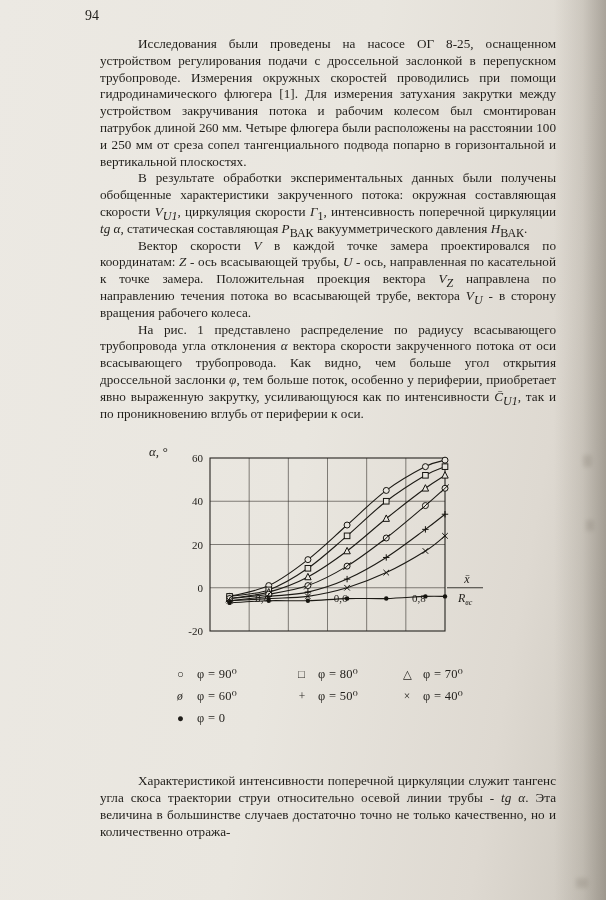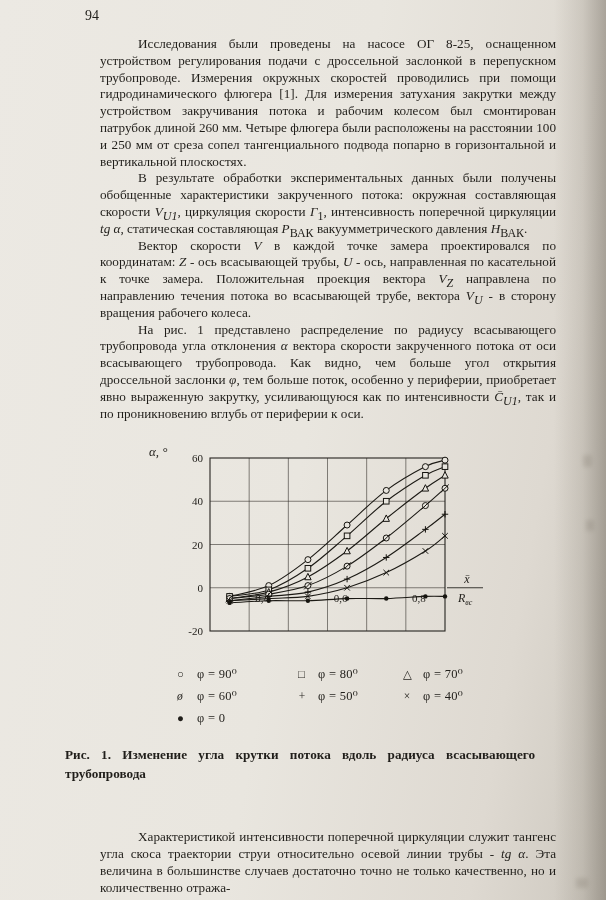--- a/index.html
+++ b/index.html
@@ -225,21 +225,20 @@
           <span class="sym">×</span>
           <span class="lbl">φ = 40⁰</span>
         </div>
         <div class="legend-item">
           <span class="sym">●</span>
           <span class="lbl">φ = 0</span>
         </div>
         <div></div>
         <div></div>
       </div>
-    <figcaption>Рис. 1. Изменение угла крутки потока вдоль радиуса всасывающего трубопровода</figcaption>
   </figure>
 
   <div class="text-block second">
     <p><span>Характеристикой интенсивности поперечной циркуляции служит тангенс угла скоса траектории струи относительно осевой линии трубы - </span><span class="it">tg α</span><span>. Эта величина в большинстве случаев достаточно точно не только качественно, но и количественно отража-</span></p>
   </div>
 
   <div class="scan-shadow"></div>
   <div class="bleed-mark" style="right:14px; top:455px; width:9px; height:12px;"></div>
   <div class="bleed-mark" style="right:12px; top:520px; width:8px; height:11px;"></div>
   <div class="bleed-mark" style="right:18px; top:878px; width:12px; height:10px;"></div>

